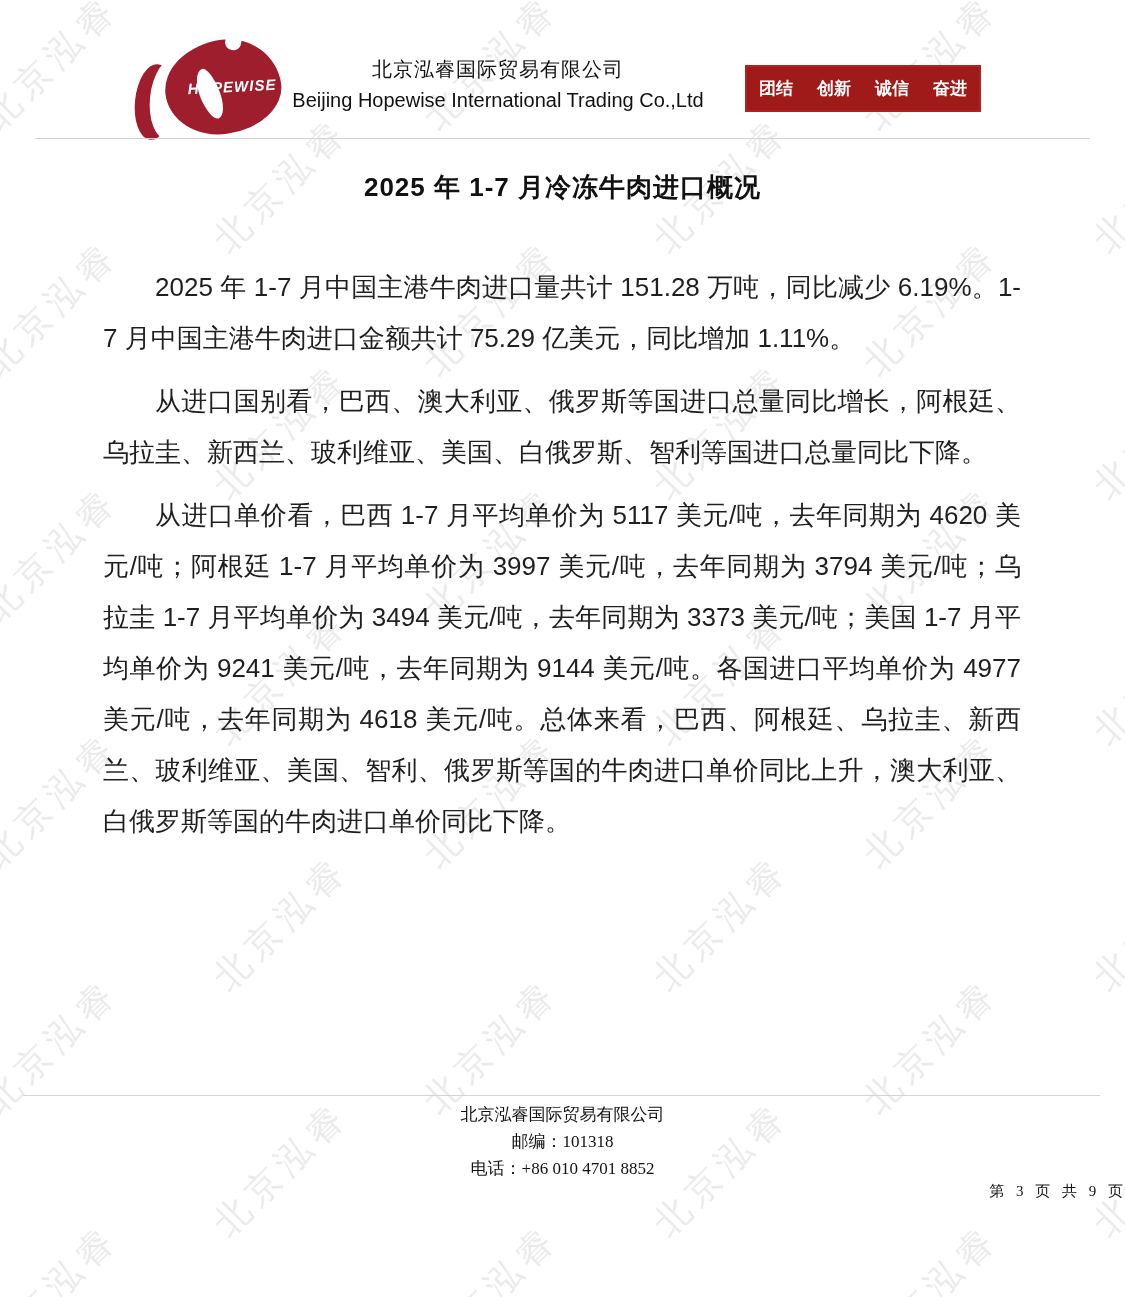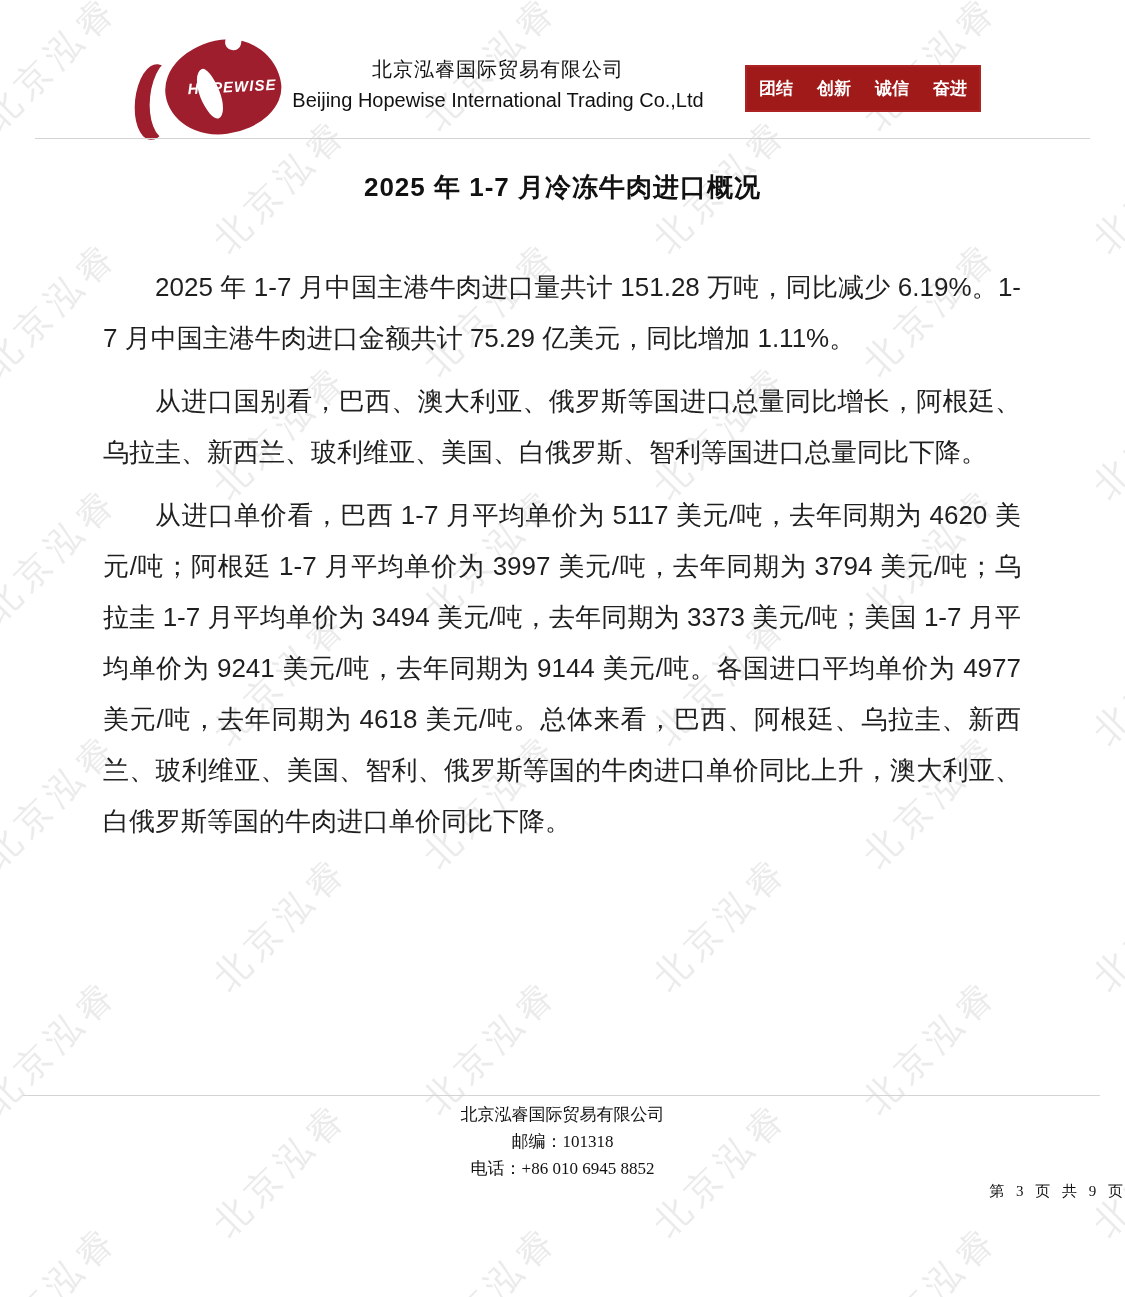--- a/index.html
+++ b/index.html
@@ -232,18 +232,18 @@
     <p>2025 年 1-7 月中国主港牛肉进口量共计 151.28 万吨，同比减少 6.19%。1-7 月中国主港牛肉进口金额共计 75.29 亿美元，同比增加 1.11%。</p>
     <p>从进口国别看，巴西、澳大利亚、俄罗斯等国进口总量同比增长，阿根廷、乌拉圭、新西兰、玻利维亚、美国、白俄罗斯、智利等国进口总量同比下降。</p>
     <p>从进口单价看，巴西 1-7 月平均单价为 5117 美元/吨，去年同期为 4620 美元/吨；阿根廷 1-7 月平均单价为 3997 美元/吨，去年同期为 3794 美元/吨；乌拉圭 1-7 月平均单价为 3494 美元/吨，去年同期为 3373 美元/吨；美国 1-7 月平均单价为 9241 美元/吨，去年同期为 9144 美元/吨。各国进口平均单价为 4977 美元/吨，去年同期为 4618 美元/吨。总体来看，巴西、阿根廷、乌拉圭、新西兰、玻利维亚、美国、智利、俄罗斯等国的牛肉进口单价同比上升，澳大利亚、白俄罗斯等国的牛肉进口单价同比下降。</p>
   </div>
 
   <div class="footer">
     <div class="footer-rule"></div>
     <div class="footer-text">
       <div class="footer-line">北京泓睿国际贸易有限公司</div>
       <div class="footer-line">邮编：101318</div>
-      <div class="footer-line">电话：+86 010 6945 8852</div>
+      <div class="footer-line">电话：+86 010 4701 8852</div>
       <div class="footer-page">第 3 页 共 9 页</div>
     </div>
   </div>
 
 </div>
 
 </body></html>

